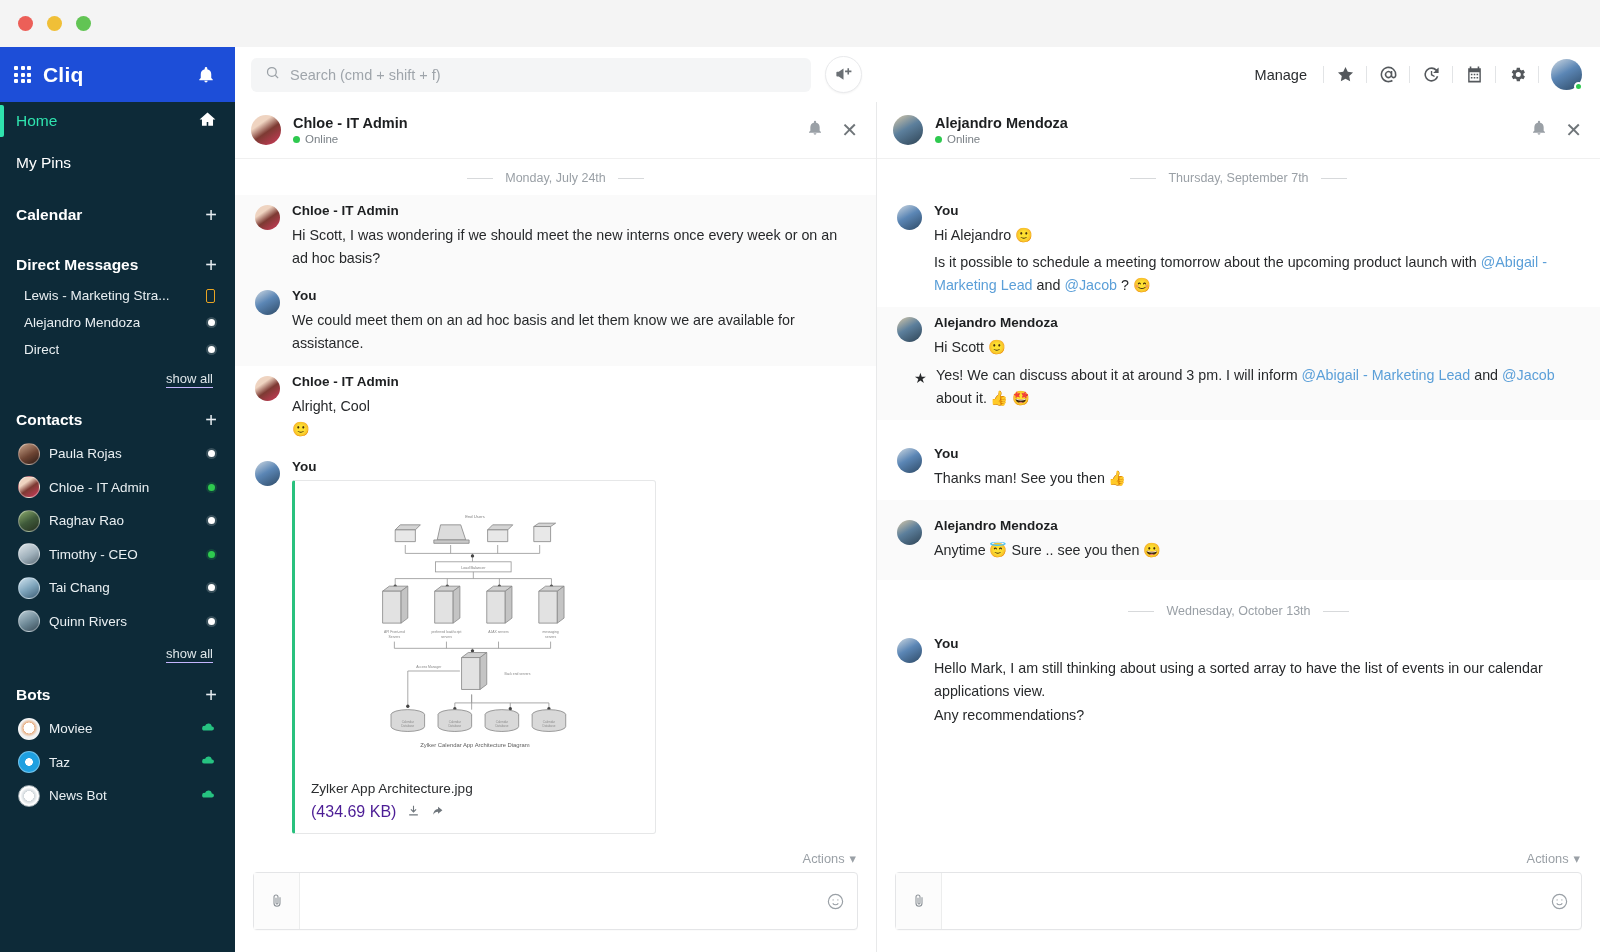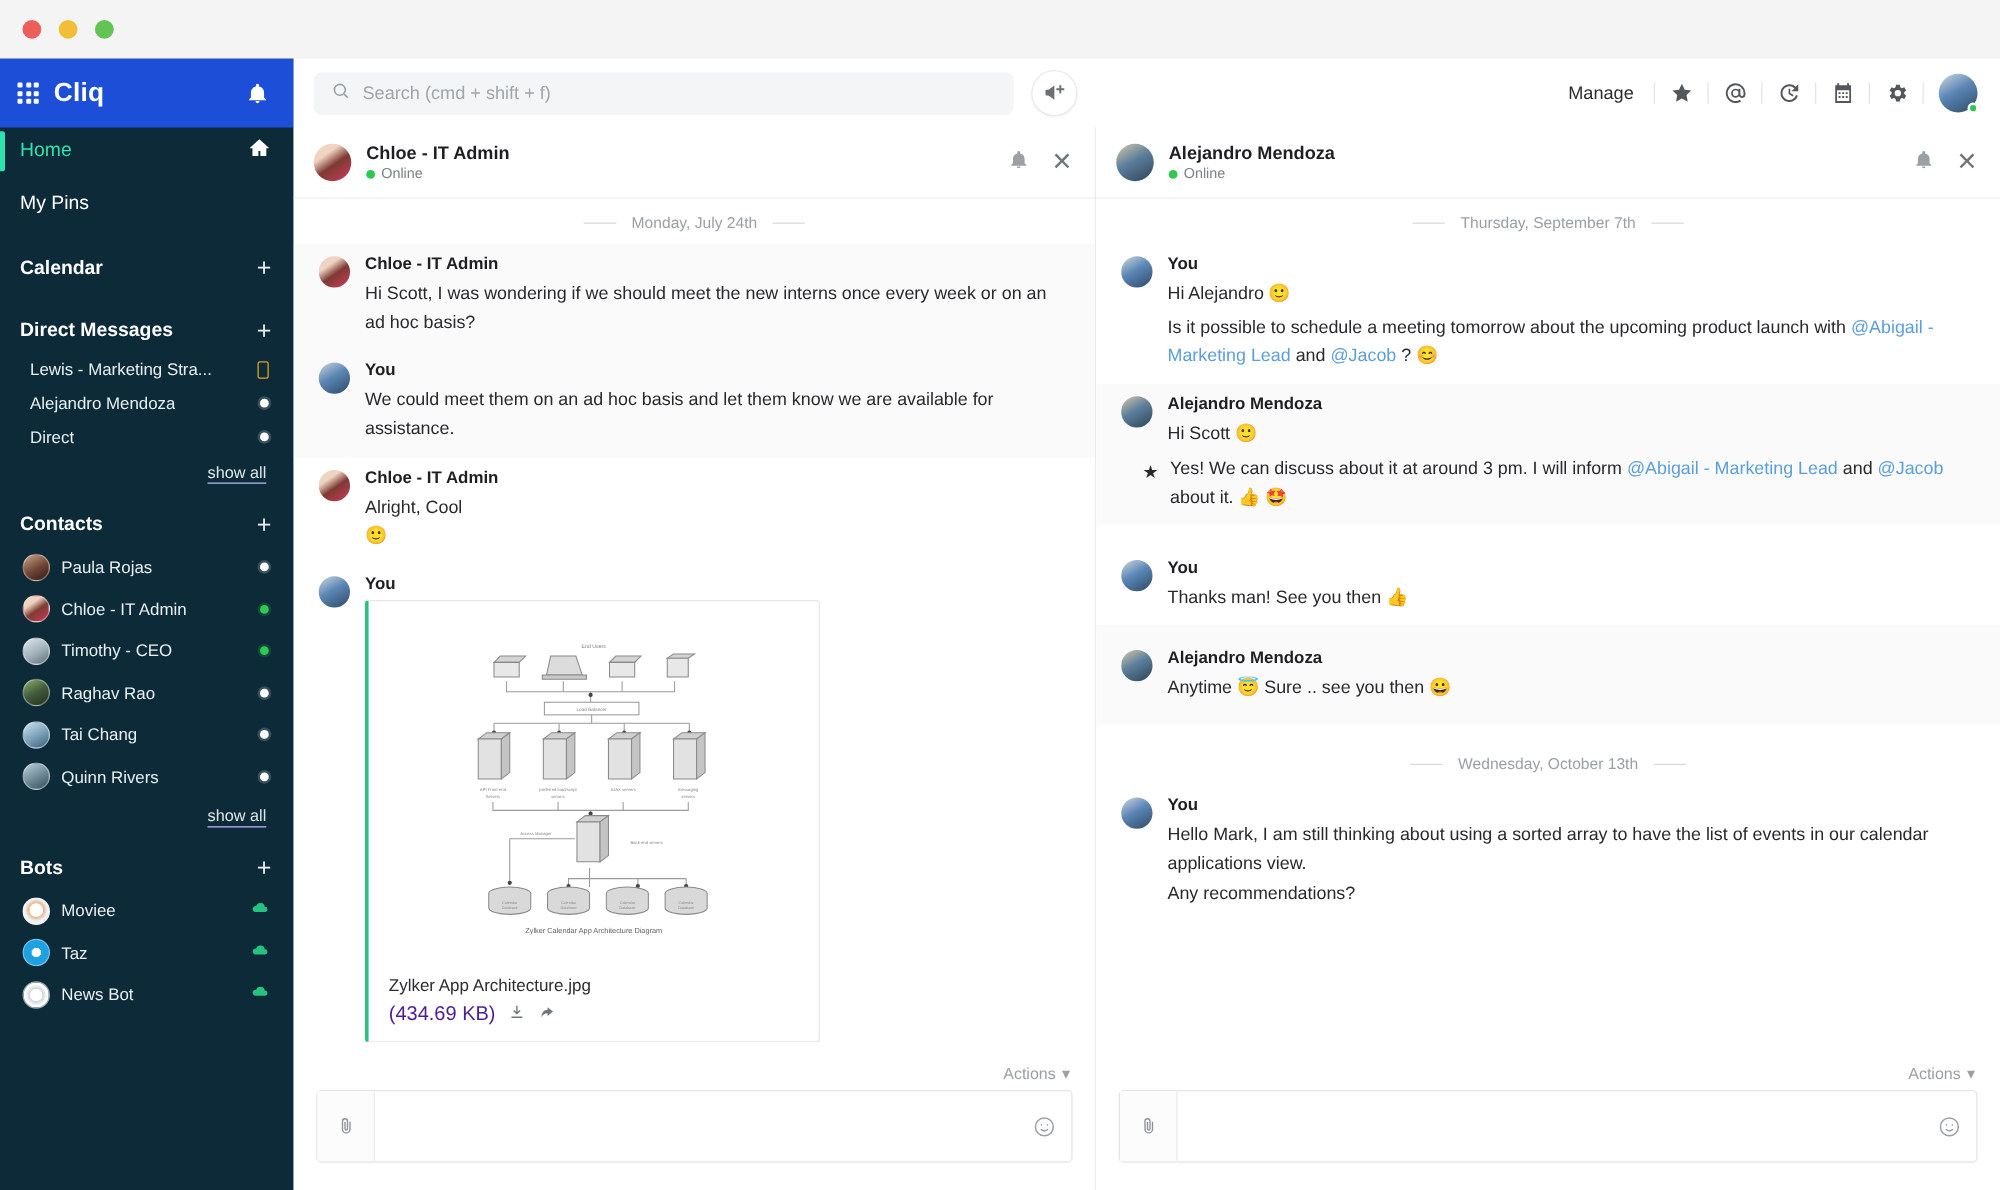--- a/index.html
+++ b/index.html
@@ -235,31 +235,31 @@
         </div>
         <div class="contact-item">
           <span class="li-left">
               <span class="av av-chloe"></span>
               <span class="li-name">Chloe - IT Admin</span>
             </span>
           <span class="sdot online"></span>
         </div>
         <div class="contact-item">
           <span class="li-left">
+              <span class="av av-raghav"></span>
+              <span class="li-name">Raghav Rao</span>
+            </span>
+          <span class="sdot"></span>
+        </div>
+        <div class="contact-item">
+          <span class="li-left">
               <span class="av av-timothy"></span>
               <span class="li-name">Timothy - CEO</span>
             </span>
           <span class="sdot online"></span>
-        </div>
-        <div class="contact-item">
-          <span class="li-left">
-              <span class="av av-raghav"></span>
-              <span class="li-name">Raghav Rao</span>
-            </span>
-          <span class="sdot"></span>
         </div>
         <div class="contact-item">
           <span class="li-left">
               <span class="av av-tai"></span>
               <span class="li-name">Tai Chang</span>
             </span>
           <span class="sdot"></span>
         </div>
         <div class="contact-item">
           <span class="li-left">

